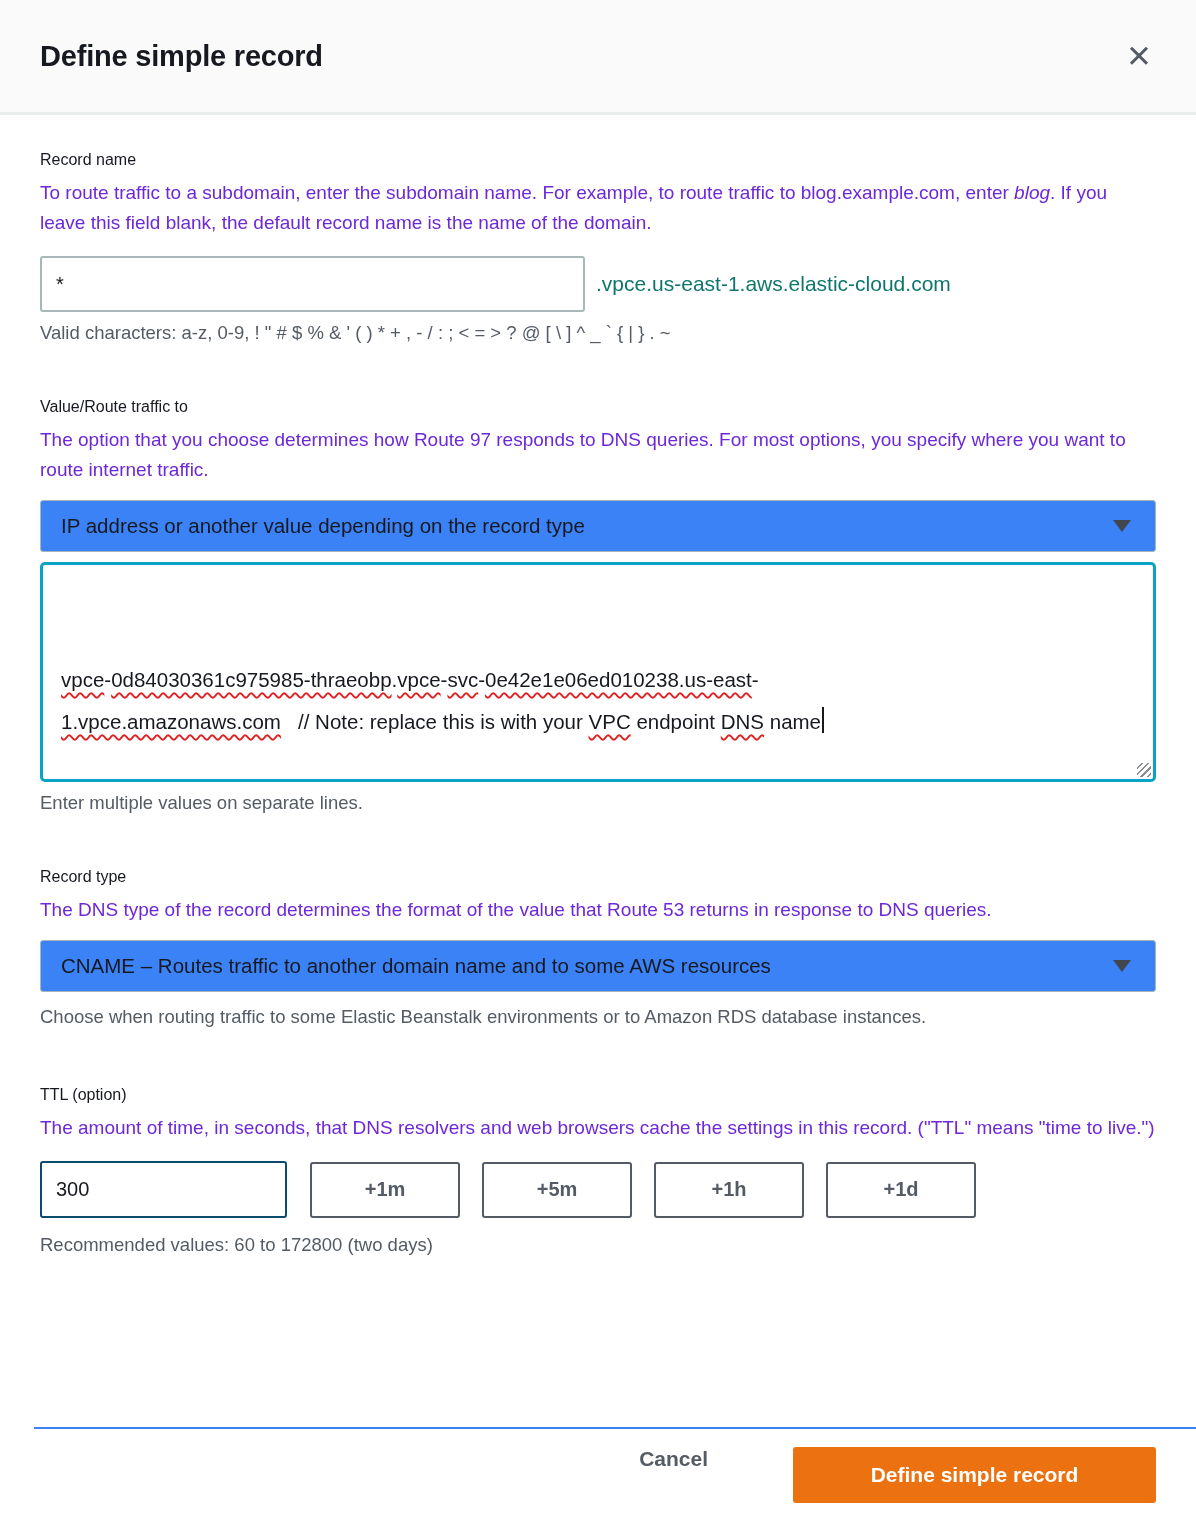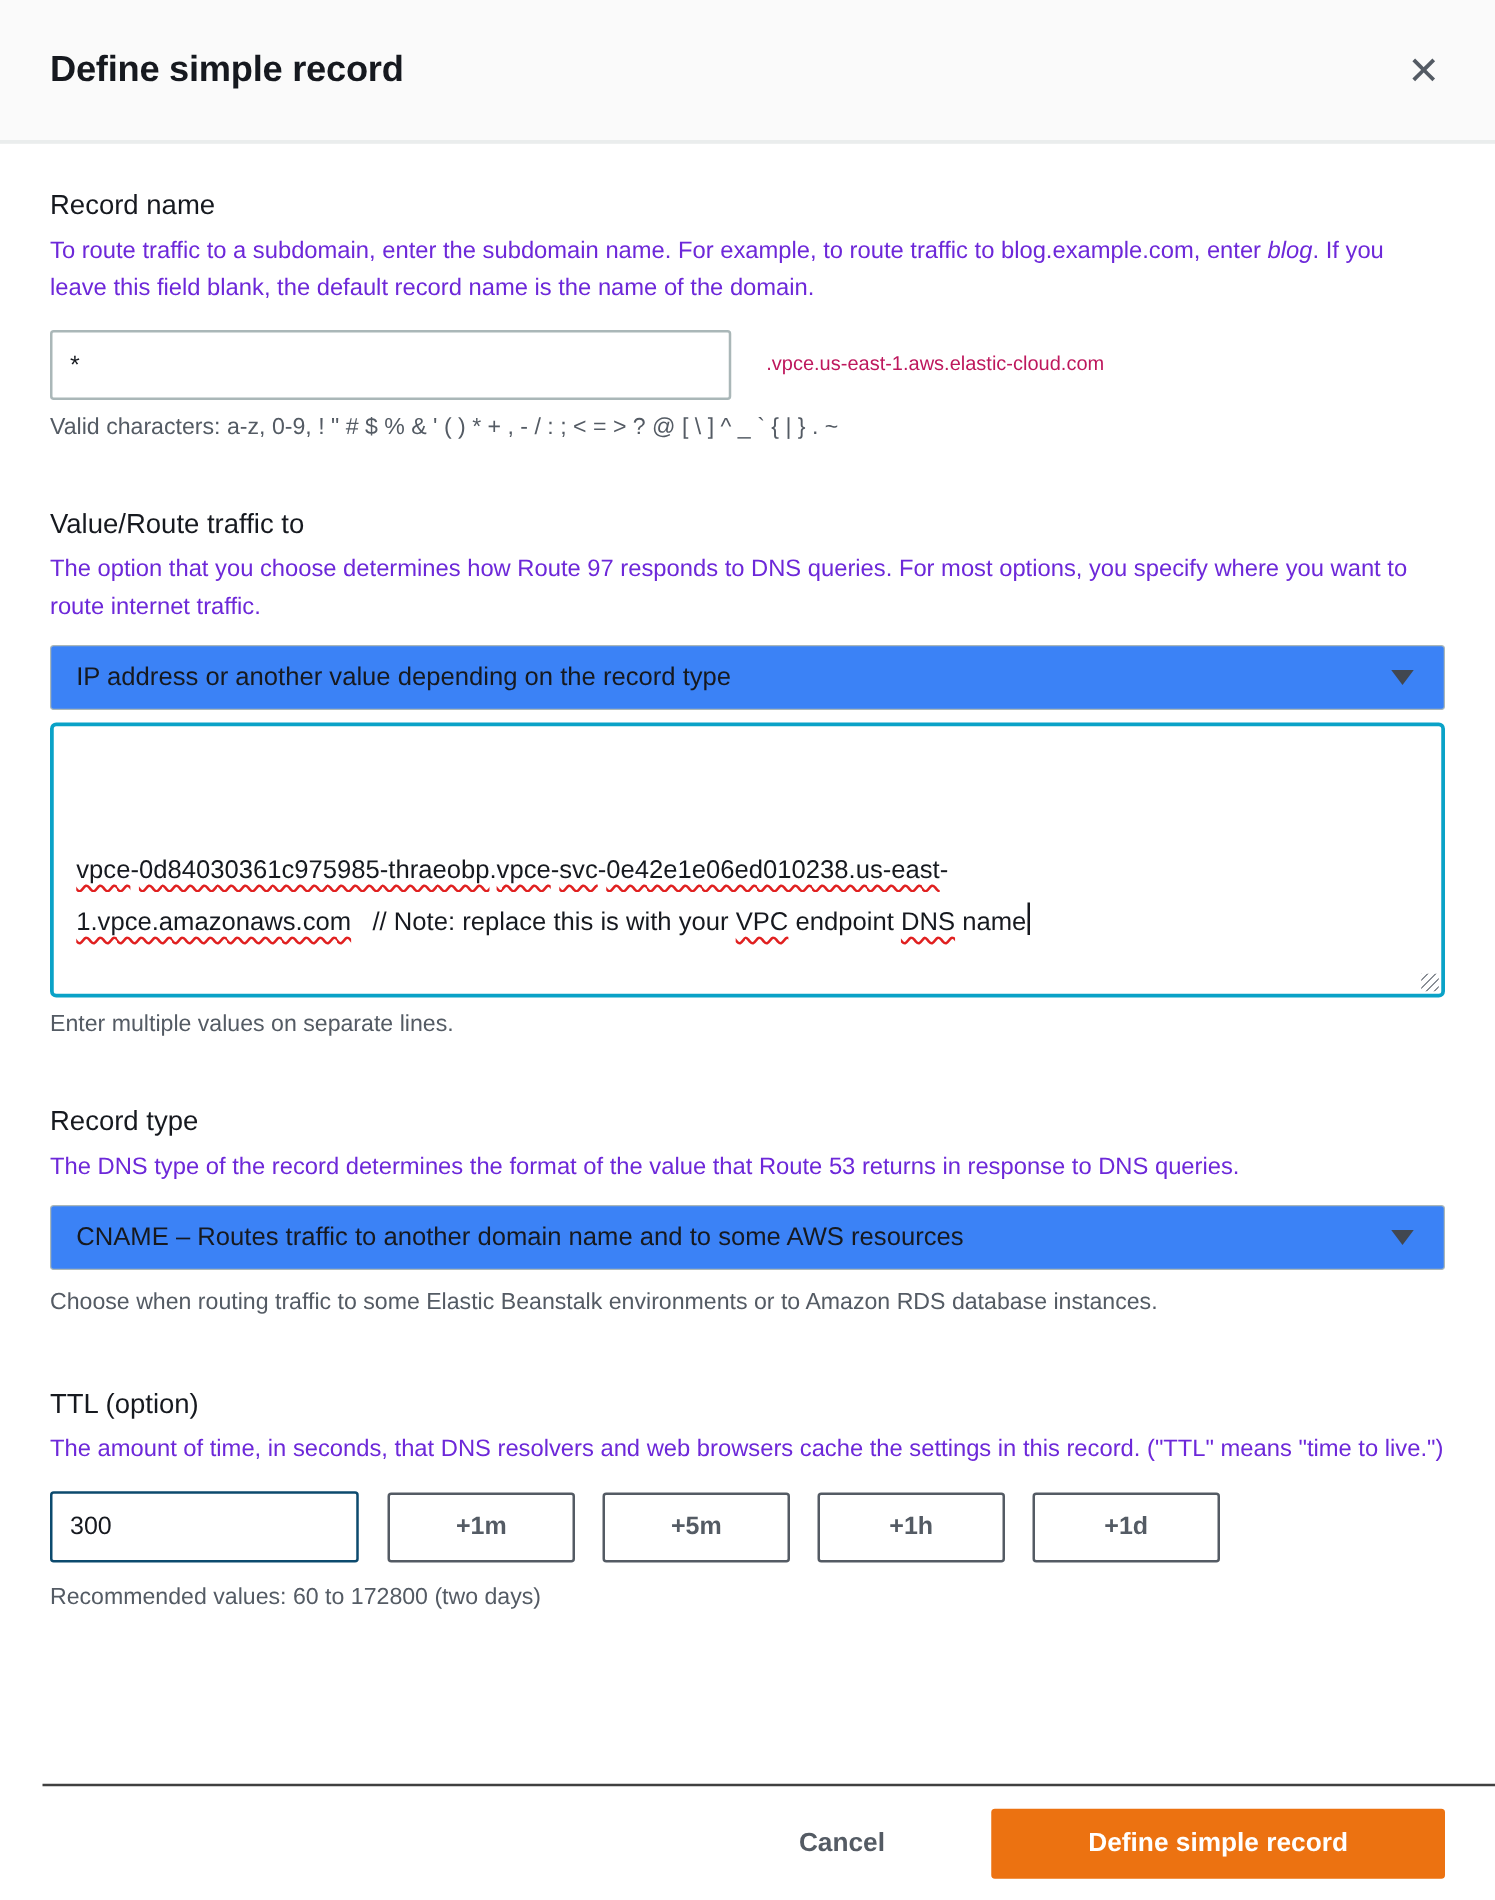--- a/index.html
+++ b/index.html
@@ -24,40 +24,40 @@
   .dlg-title { font-size: 29px; font-weight: 700; color: #16191f; letter-spacing: -0.2px; }
   .close-btn {
     background: none; border: none; cursor: pointer;
     font-size: 31px; line-height: 1; color: #545b64; font-weight: 400;
     padding: 4px;
   }
 
   
   .dlg-main { padding: 36px 40px 0 40px; flex: 1 1 auto; }
 
-  .section-heading { font-size: 22px; font-weight: 400; color: #16191f; margin-bottom: 9px; }
+  .section-heading { font-size: 16px; font-weight: 400; color: #16191f; margin-bottom: 9px; }
   .section-desc {
     font-size: 19px; line-height: 30px; color: #6d28d9;
     max-width: 1118px; margin-bottom: 15px;
   }
   .section-desc i { font-style: italic; }
   .hint { font-size: 18.5px; color: #545b64; margin-top: 10px; }
   .section { margin-top: 54px; }
 
   
   .record-name-row { display: flex; align-items: center; margin-top: 18px; }
   .text-input {
     width: 545px; height: 56px;
     border: 2px solid #aab7b8; border-radius: 3px;
     font-family: "Liberation Sans", sans-serif;
     font-size: 20px; color: #16191f;
     padding: 0 14px; background: #ffffff;
     outline: none;
   }
-  .domain-suffix { font-size: 16px; color: #be185d; margin-left: 28px; }
+  .domain-suffix { font-size: 21px; color: #0f766e; margin-left: 11px; }
 
   
   .fake-select {
     width: 100%; height: 52px;
     border: 1px solid #aab7b8; border-radius: 3px;
     background: #3b82f6;
     display: flex; align-items: center; justify-content: space-between;
     padding: 0 24px 0 20px;
     cursor: pointer;
   }
@@ -115,23 +115,23 @@
     border: 2px solid #545b64; border-radius: 3px;
     font-family: "Liberation Sans", sans-serif;
     font-size: 20px; font-weight: 700; color: #545b64;
     cursor: pointer;
   }
   .ttl-btn:first-of-type { margin-left: 23px; }
 
   
   .dlg-footer {
     margin-top: auto;
-    border-top: 2px solid #404040;
+    border-top: 2px solid #3b82f6;
     padding: 18px 40px 17px 40px;
-    display: flex; align-items: center; justify-content: flex-end;
+    display: flex; align-items: flex-start; justify-content: flex-end;
     flex: 0 0 auto;
     margin-left: 34px;
   }
   .cancel-btn {
     background: none; border: none; cursor: pointer;
     font-family: "Liberation Sans", sans-serif;
     font-size: 21px; font-weight: 700; color: #545b64;
     margin-right: 85px;
   }
   .primary-btn {

